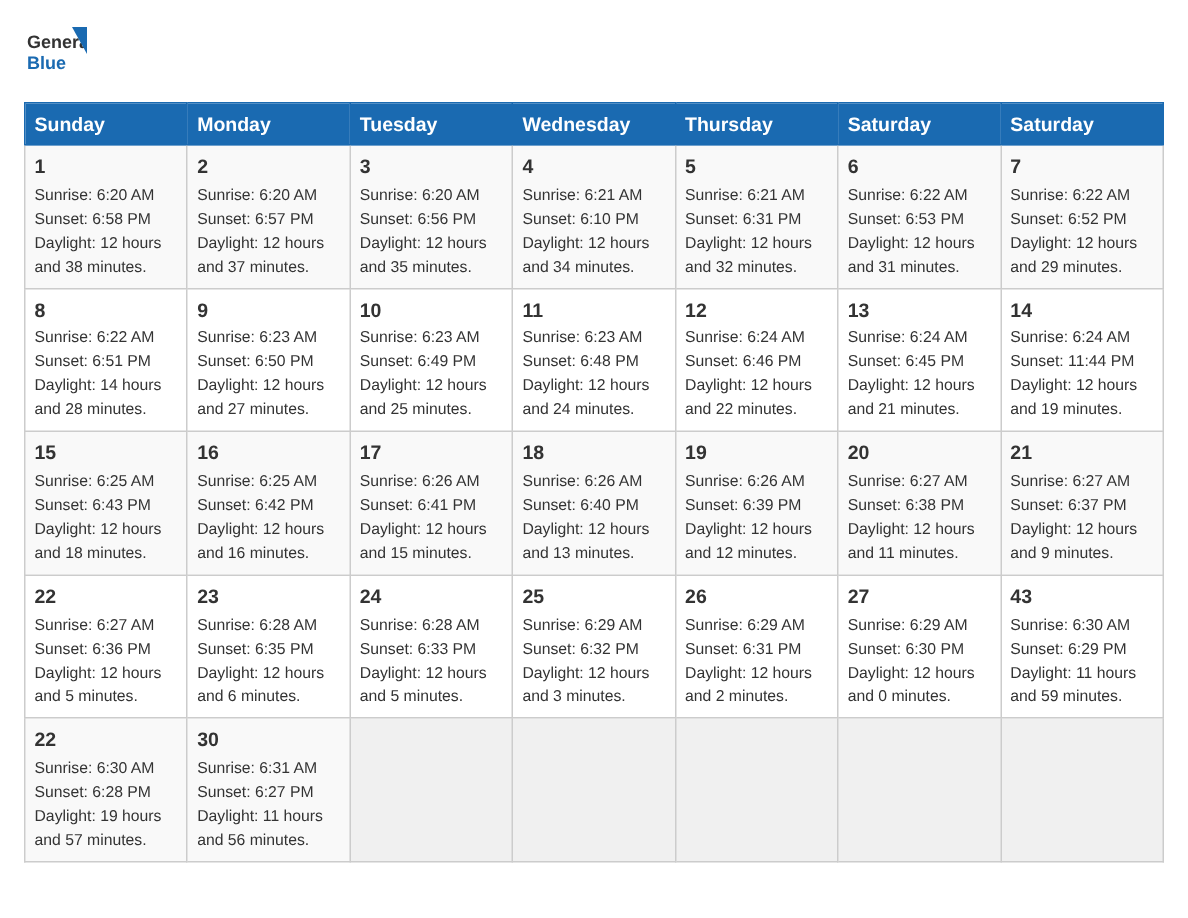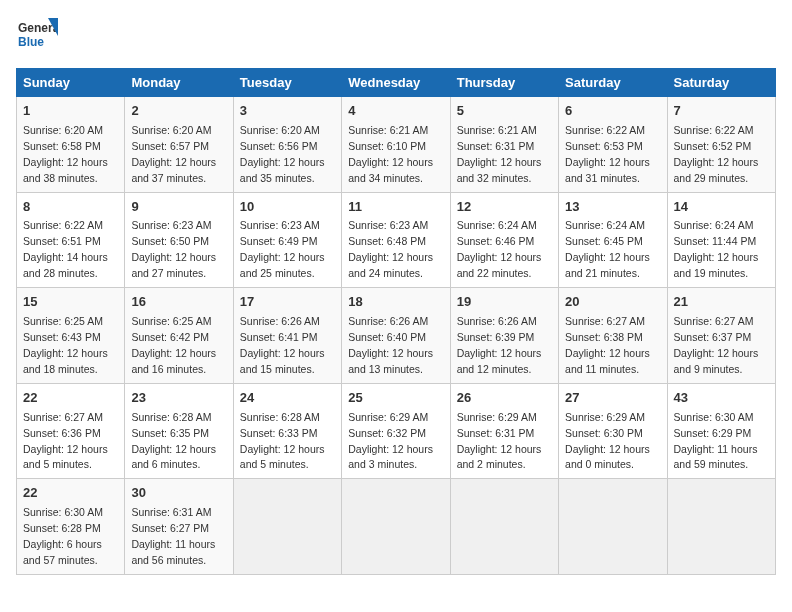--- a/index.html
+++ b/index.html
@@ -134,21 +134,21 @@
       <tr>
         <td><span class="day-num">22</span><span class="day-detail">Sunrise: 6:27 AM</span><br><span class="day-detail">Sunset: 6:36 PM</span><br><span class="day-detail">Daylight: 12 hours and 5 minutes.</span></td>
         <td><span class="day-num">23</span><span class="day-detail">Sunrise: 6:28 AM</span><br><span class="day-detail">Sunset: 6:35 PM</span><br><span class="day-detail">Daylight: 12 hours and 6 minutes.</span></td>
         <td><span class="day-num">24</span><span class="day-detail">Sunrise: 6:28 AM</span><br><span class="day-detail">Sunset: 6:33 PM</span><br><span class="day-detail">Daylight: 12 hours and 5 minutes.</span></td>
         <td><span class="day-num">25</span><span class="day-detail">Sunrise: 6:29 AM</span><br><span class="day-detail">Sunset: 6:32 PM</span><br><span class="day-detail">Daylight: 12 hours and 3 minutes.</span></td>
         <td><span class="day-num">26</span><span class="day-detail">Sunrise: 6:29 AM</span><br><span class="day-detail">Sunset: 6:31 PM</span><br><span class="day-detail">Daylight: 12 hours and 2 minutes.</span></td>
         <td><span class="day-num">27</span><span class="day-detail">Sunrise: 6:29 AM</span><br><span class="day-detail">Sunset: 6:30 PM</span><br><span class="day-detail">Daylight: 12 hours and 0 minutes.</span></td>
         <td><span class="day-num">43</span><span class="day-detail">Sunrise: 6:30 AM</span><br><span class="day-detail">Sunset: 6:29 PM</span><br><span class="day-detail">Daylight: 11 hours and 59 minutes.</span></td>
       </tr>
       <tr>
-        <td><span class="day-num">22</span><span class="day-detail">Sunrise: 6:30 AM</span><br><span class="day-detail">Sunset: 6:28 PM</span><br><span class="day-detail">Daylight: 6 hours and 57 minutes.</span></td>
+        <td><span class="day-num">22</span><span class="day-detail">Sunrise: 6:30 AM</span><br><span class="day-detail">Sunset: 6:28 PM</span><br><span class="day-detail">Daylight: 19 hours and 57 minutes.</span></td>
         <td><span class="day-num">30</span><span class="day-detail">Sunrise: 6:31 AM</span><br><span class="day-detail">Sunset: 6:27 PM</span><br><span class="day-detail">Daylight: 11 hours and 56 minutes.</span></td>
         <td class="empty"></td>
         <td class="empty"></td>
         <td class="empty"></td>
         <td class="empty"></td>
         <td class="empty"></td>
       </tr>
     </tbody>
 </table>
 

